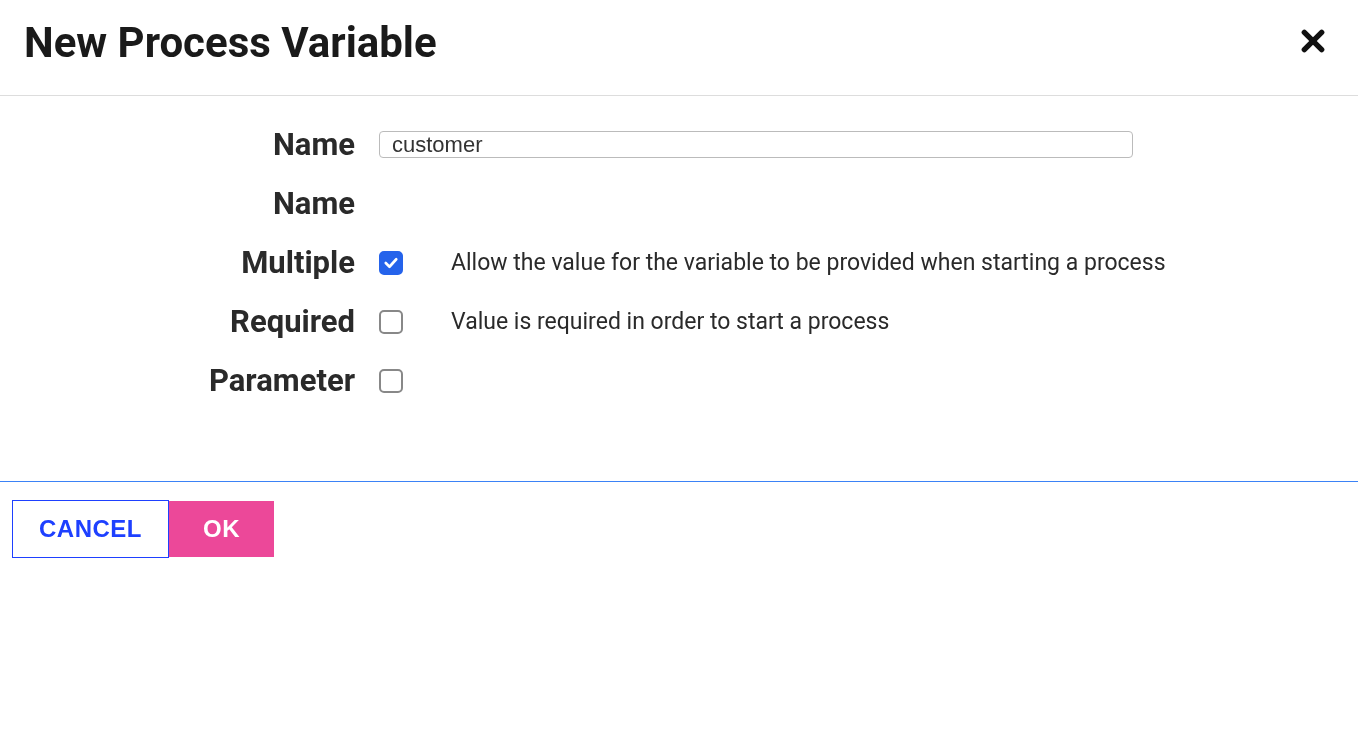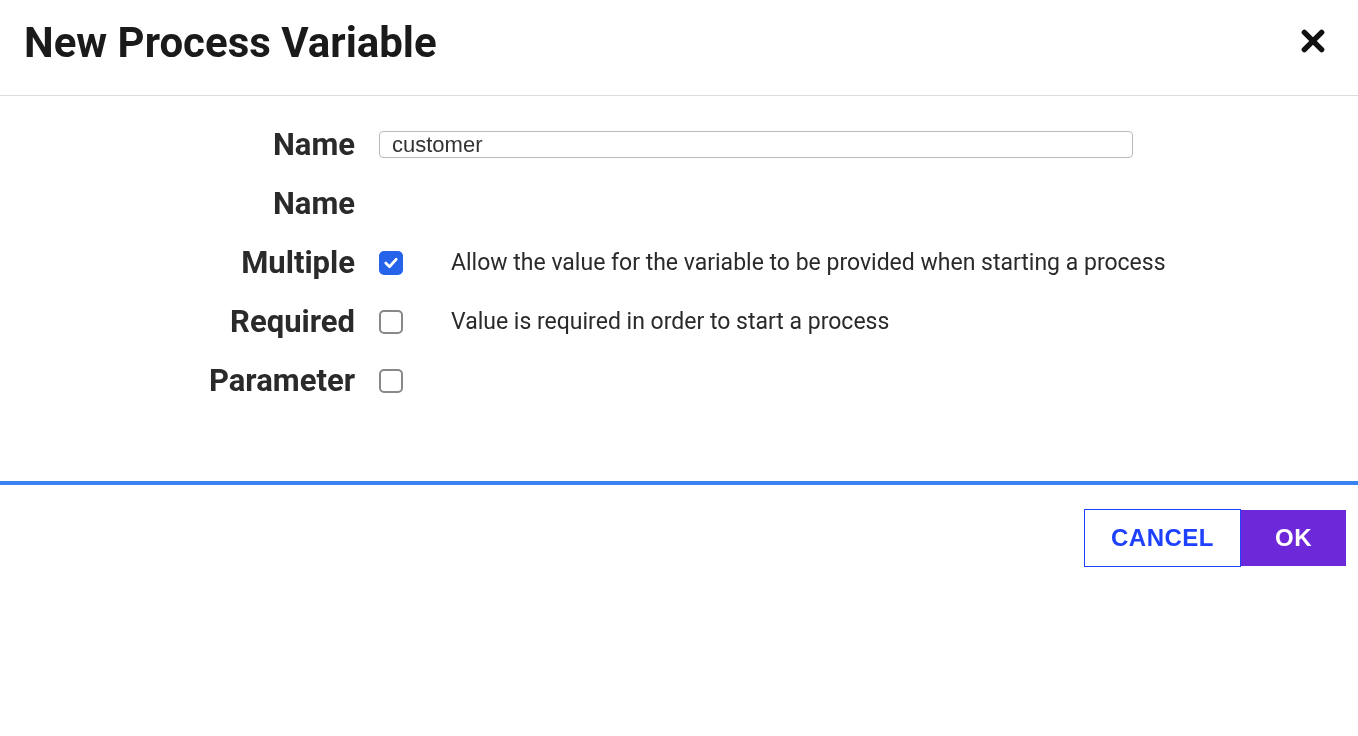--- a/index.html
+++ b/index.html
@@ -114,41 +114,41 @@
     width: 18px;
     height: 18px;
   }
   .cb-label {
     font-size: 23px;
     color: #2a2a2a;
     margin-left: 30px;
   }
   .dialog-footer {
     display: flex;
-    justify-content: flex-end;
-    align-items: center;
-    padding: 24px 12px;
-    border-top: 4px solid #3b82f6;
+    justify-content: flex-start;
+    align-items: center;
+    padding: 18px 12px;
+    border-top: 1px solid #3b82f6;
   }
   .btn {
     font-size: 24px;
     font-weight: 700;
     padding: 14px 26px;
     cursor: pointer;
     border: none;
     background: none;
     letter-spacing: 0.5px;
   }
   .btn-cancel {
     color: #1e40ff;
     border: 1px solid #1e40ff;
     background: #fff;
   }
   .btn-ok {
-    background: #6d28d9;
+    background: #ec4899;
     color: #fff;
     padding: 14px 34px;
   }
 </style>
 </head>
 <body>
 
 <div class="dialog">
 
   <div class="dialog-header">

